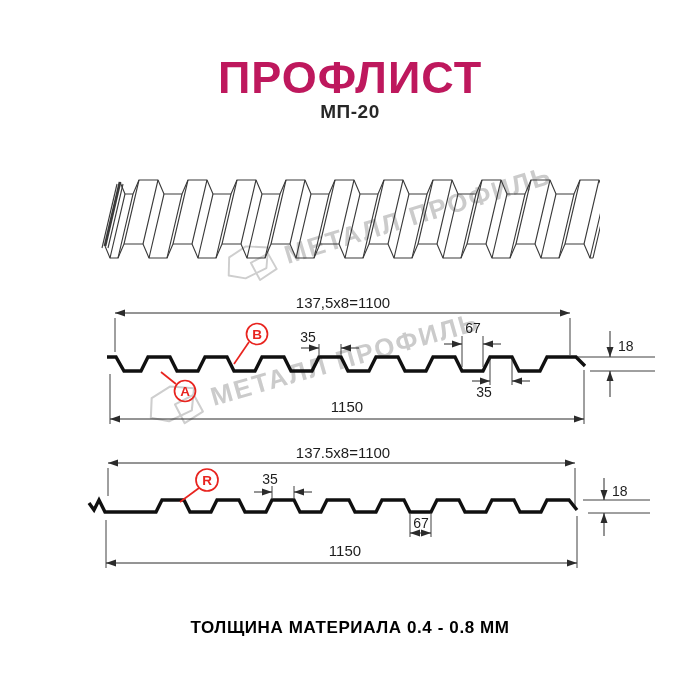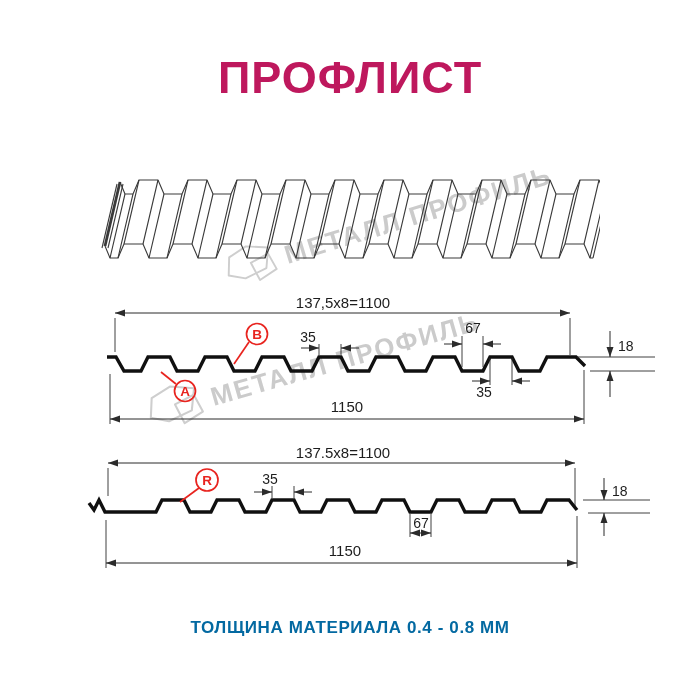--- a/index.html
+++ b/index.html
@@ -4,21 +4,21 @@
 <style>
   html,body{margin:0;padding:0;background:#fff;}
   #page{position:relative;width:700px;height:700px;background:#ffffff;overflow:hidden;
         font-family:"Liberation Sans",sans-serif;}
   .abs{position:absolute;}
   .title{left:0;top:52px;width:700px;text-align:center;font-size:45px;font-weight:800;
          letter-spacing:1px;color:#be185d;}
   .subtitle{left:0;top:101px;width:700px;text-align:center;font-size:19px;font-weight:700;
             letter-spacing:.5px;color:#272727;}
   .footer{left:0;top:618px;width:700px;text-align:center;font-size:17px;font-weight:600;
-          letter-spacing:.6px;color:#0369a1;}
+          letter-spacing:.6px;color:#000000;}
   .wm{display:flex;align-items:center;gap:10px;color:#cccccc;pointer-events:none;}
   .wm-text{font-size:26px;font-weight:700;letter-spacing:2px;white-space:nowrap;color:#cbcbcb;}
   .wm1{left:224px;top:252px;transform:rotate(-17deg);transform-origin:left center;}
   .wm2{left:146px;top:392px;transform:rotate(-16deg);transform-origin:left center;}
   .wm svg{flex:0 0 auto;}
   .wm path{fill:none;stroke:#cecece;stroke-width:2;stroke-linejoin:round;}
   #persp3d path{fill:none;stroke:#3a3a3a;stroke-width:1.1px;stroke-linejoin:round;}
   #persp3d path.edge{stroke-width:2.8px;}
   svg.draw{overflow:visible;}
   svg.draw .profile{fill:none;stroke:#101010;stroke-width:3.4px;stroke-linejoin:miter;}
@@ -28,20 +28,21 @@
   svg.draw text.big{font-size:15px;}
   svg.draw .redmark{stroke:#e8241f;fill:none;stroke-width:1.7px;}
   svg.draw text.red{fill:#e8241f;font-size:13.5px;font-weight:700;}
 </style>
 </head>
 <body>
 
 <div id="page">
 
   <div class="abs title">ПРОФЛИСТ</div>
+  <div class="abs subtitle">МП-20</div>
 
   <div class="abs wm wm1">
     <svg width="54" height="44" viewBox="0 0 56 46">
       <path d="M4,26 L10,8 L30,2 L52,10 L44,30 L20,34 Z"></path>
       <path d="M30,20 L50,16 L54,34 L34,40 Z"></path>
     </svg>
     <span class="wm-text">МЕТАЛЛ ПРОФИЛЬ</span>
   </div>
 
   <div class="abs wm wm2">

